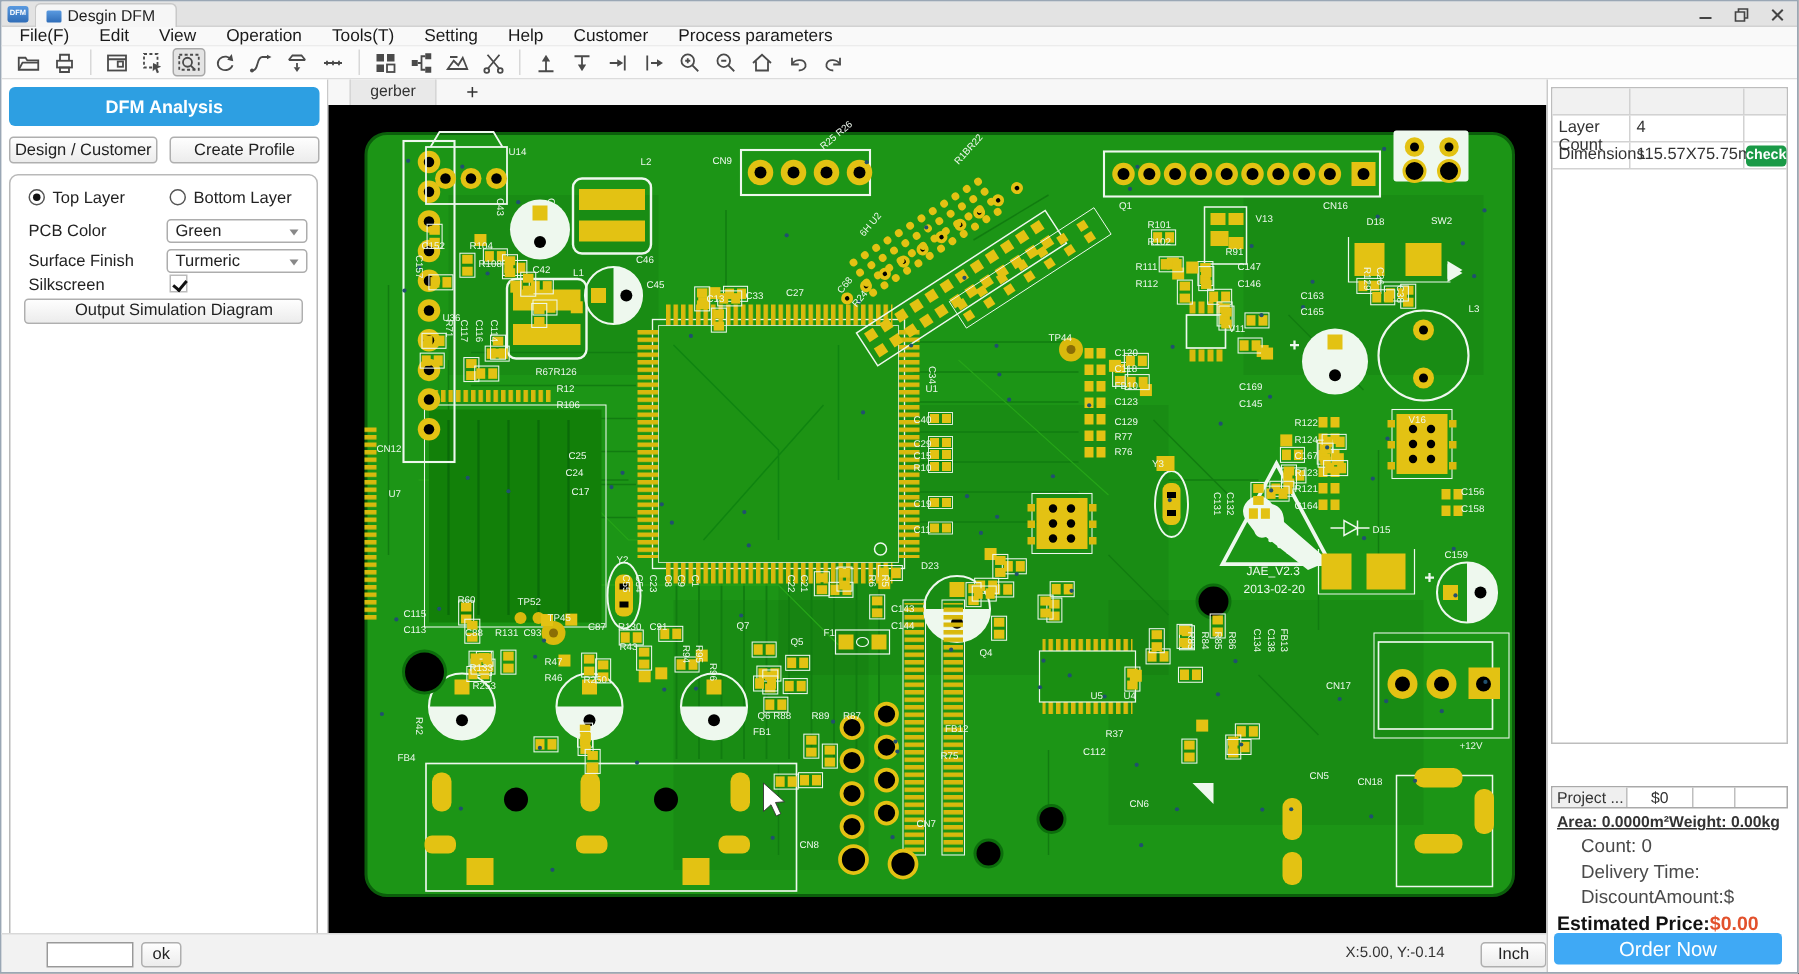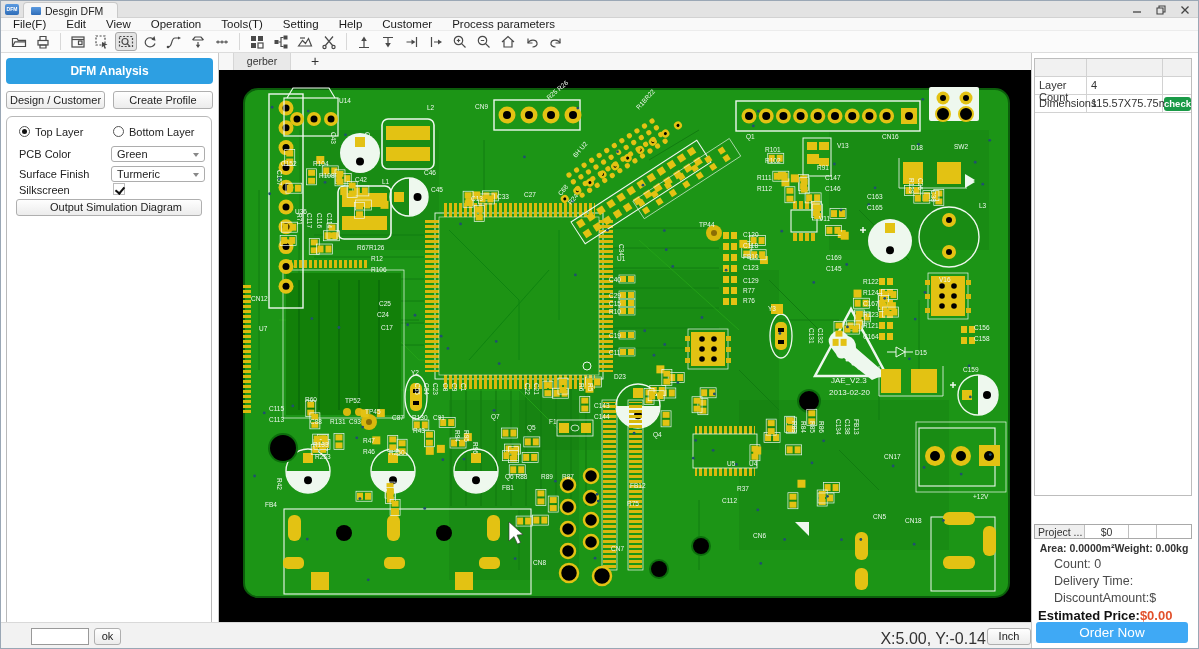--- a/index.html
+++ b/index.html
@@ -46,30 +46,30 @@
   #rt-table{position:absolute;left:2px;top:5px;width:158px;height:438px;border:1px solid #bdbdbd;font-size:11px;color:#333;}
   .rt-row{display:flex;height:18px;border-bottom:1px solid #d2d2d2;}
   .rt-row.hdr{background:#f1f1f1;}
   .rt-c1{width:52px;padding:2px 0 0 4px;border-right:1px solid #d2d2d2;}
   .rt-c2{width:76px;padding:2px 0 0 4px;border-right:1px solid #d2d2d2;}
   .rt-c3{width:28px;position:relative;}
   #check-btn{position:absolute;left:1px;top:2px;width:27px;height:14px;background:#1a9a47;border-radius:3px;color:#fff;font-size:9.5px;text-align:center;line-height:14px;font-weight:bold;}
   #proj-row{position:absolute;left:2px;top:471px;width:158px;height:15px;display:flex;border:1px solid #a9a9a9;font-size:10.5px;color:#333;}
   .pc{border-right:1px solid #bfbfbf;padding-top:1px;}
   #summary{position:absolute;left:6px;top:489px;width:158px;font-size:12.5px;color:#4a4a4a;}
-  #area-line{font-size:10.5px;font-weight:bold;color:#333;display:flex;justify-content:center;width:152px;}
+  #area-line{font-size:10.5px;font-weight:bold;color:#333;display:flex;justify-content:flex-start;width:152px;text-decoration:underline;}
   .sline{margin-top:3px;margin-left:16px;}
   #est-line{margin-top:3px;font-size:13px;font-weight:bold;color:#111;}
   #est-val{color:#e2512c;}
   #order-btn{position:absolute;left:4px;top:569px;width:152px;height:21px;background:#3fa9f5;border-radius:3px;color:#fff;font-size:13.5px;text-align:center;line-height:21px;}
   
   #xy-label{position:absolute;left:8px;top:18px;font-size:11px;color:#222;margin-top:24px;}
   #xy-input{position:absolute;left:30px;top:5px;width:58px;height:17px;border:1px solid #999;background:#fff;font-size:11px;padding:0 3px;}
   #ok-btn{position:absolute;left:93px;top:5px;width:27px;height:17px;line-height:15px;}
-  #coords{position:absolute;right:214px;top:7px;font-size:16px;color:#333;}
+  #coords{position:absolute;right:237px;top:7px;font-size:10px;color:#333;}
   #inch-btn{position:absolute;left:986px;top:5px;width:44px;height:17px;line-height:15px;}
 </style>
 </head>
 <body>
 
 <div id="app">
 
   <div id="menubar">
       <div class="menu-item">File(F)</div>
       <div class="menu-item">Edit</div>

